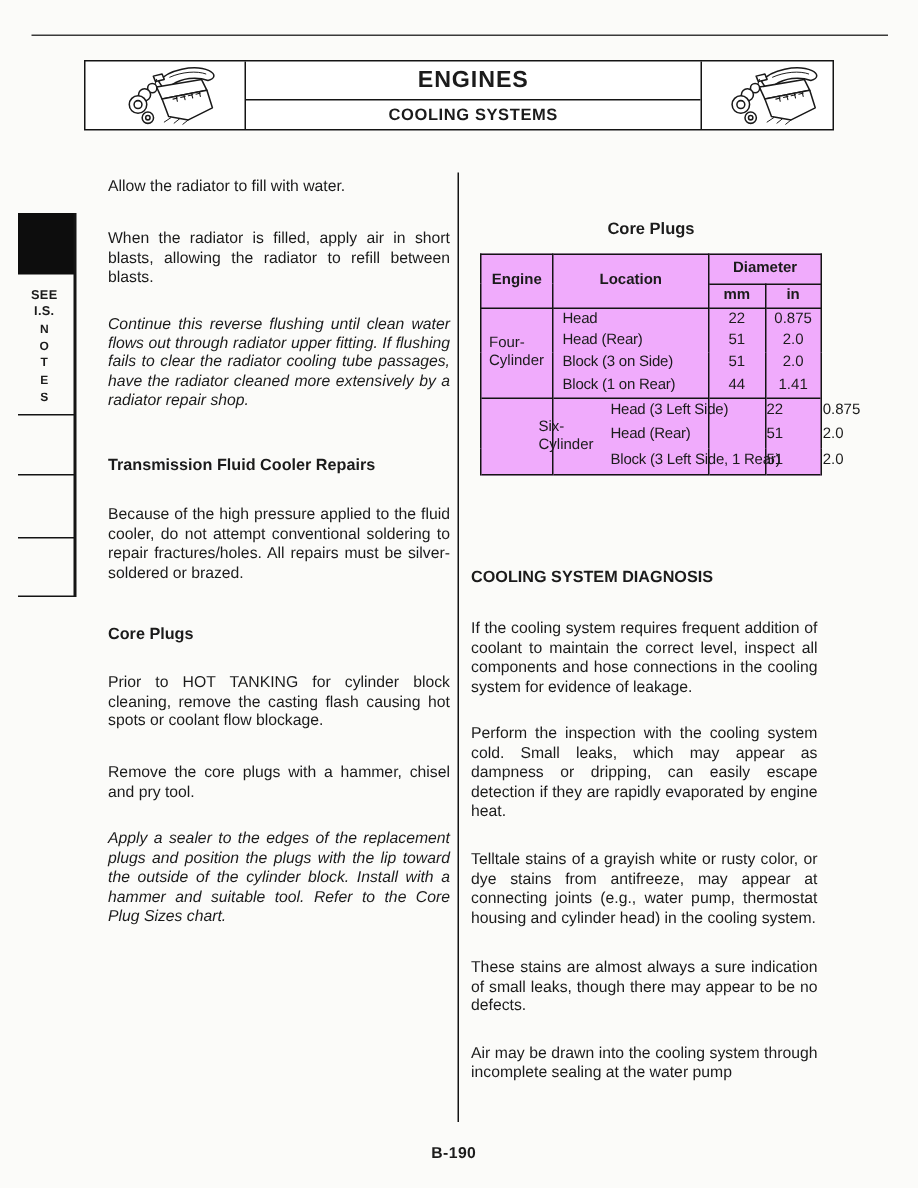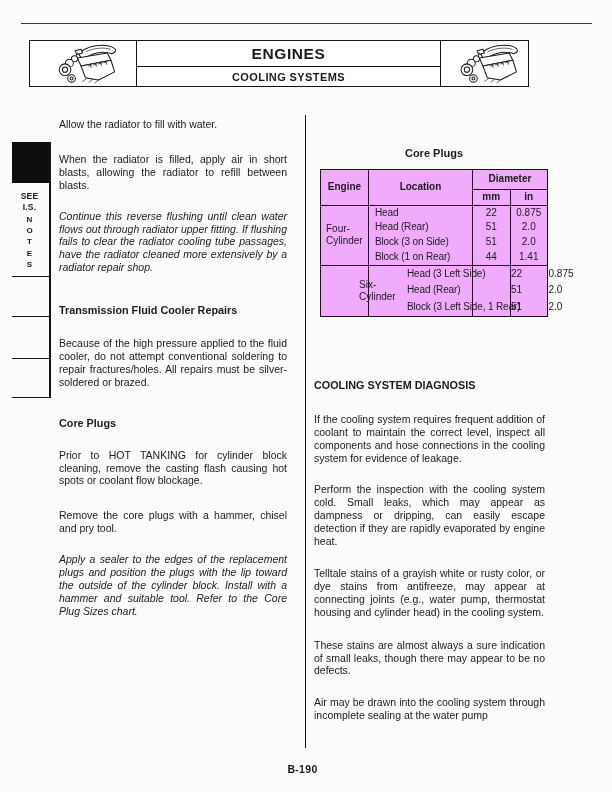--- a/index.html
+++ b/index.html
@@ -6,21 +6,21 @@
   html,body { background:#e9e9e7; }
   .page {
     position:relative; width:612px; height:792px; margin:0 auto;
     background:#fbfbf9; color:#1b1b1b; overflow:hidden;
     font-family:"Liberation Sans", sans-serif;
   }
   
   .top-rule { position:absolute; left:21px; top:23px; width:571px; height:1px; background:#3a3a3a; }
 
   
-  .hdr { position:absolute; left:29px; top:40px; width:500px; height:47px;
+  .hdr { position:absolute; left:56px; top:40px; width:500px; height:47px;
          border:1.6px solid #141414; display:flex; background:#fff; }
   .hdr-panel { border-right:1.6px solid #141414; overflow:hidden; display:flex; align-items:center; justify-content:center; }
   .hdr-panel.left  { width:107px; }
   .hdr-panel.right { width:88px; border-right:none; border-left:1.6px solid #141414; }
   .hdr-center { flex:1; display:flex; flex-direction:column; }
   .hdr-title { flex:1.35; display:flex; align-items:center; justify-content:center;
                font-weight:bold; font-size:15.5px; letter-spacing:.6px; border-bottom:1.2px solid #141414; }
   .hdr-sub   { flex:1; display:flex; align-items:center; justify-content:center;
                font-weight:bold; font-size:11px; letter-spacing:.4px; }
   .engine-svg { width:96%; height:94%; }
@@ -32,21 +32,21 @@
                font-weight:bold; font-size:8.5px; line-height:10.5px; letter-spacing:.2px; }
   .sb-notes  { position:absolute; left:10px; top:214px; width:39px; text-align:center;
                font-weight:bold; font-size:8px; line-height:11.2px; }
   .sb-tick   { position:absolute; left:12px; width:38px; height:1.4px; background:#141414; }
 
   
   .col-divider { position:absolute; left:305px; top:115px; width:1.3px; height:633px; background:#141414; }
 
   
   .col { position:absolute; font-size:10.5px; line-height:12.9px; }
-  .col-left  { left:59px;  top:118px; width:228px; }
+  .col-left  { left:72px;  top:118px; width:228px; }
   .col-right { left:314px; top:147px; width:231px; }
   .para { text-align:justify; }
   .h-sec { font-weight:bold; font-size:10.8px; } .mt-18{margin-top:18px;font-style:italic;} .mt-19{margin-top:19px;} .mt-20{margin-top:20px;}
   .mt-21{margin-top:21px;} .mt-22{margin-top:22px;}
   .mt-28{margin-top:28px;} .mt-30{margin-top:30px;} .mt-62{margin-top:62px;}
 
   
   .tbl-title { margin-left:6px; width:228px; text-align:center; font-weight:bold; font-size:11px; }
   table.coreplugs { margin:9px 0 0 6px; width:228px; border-collapse:collapse;
                     border:1.7px solid #141414; font-size:10px; background:#f0abfc; table-layout:fixed; }

